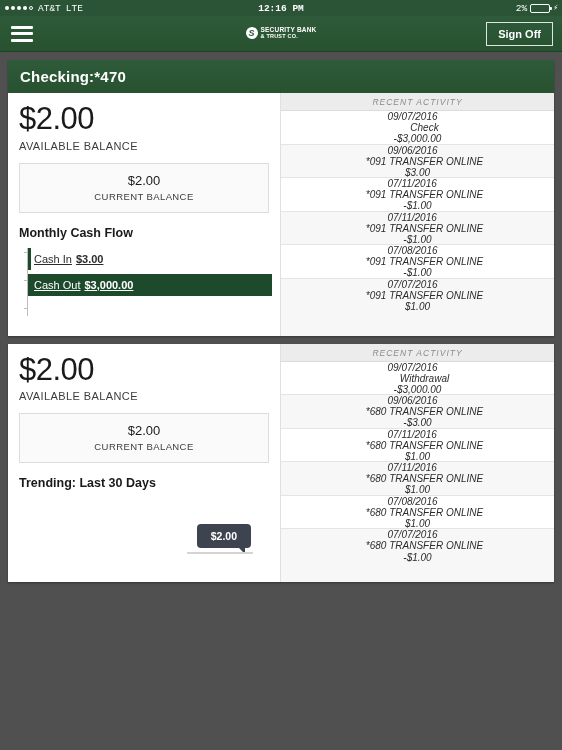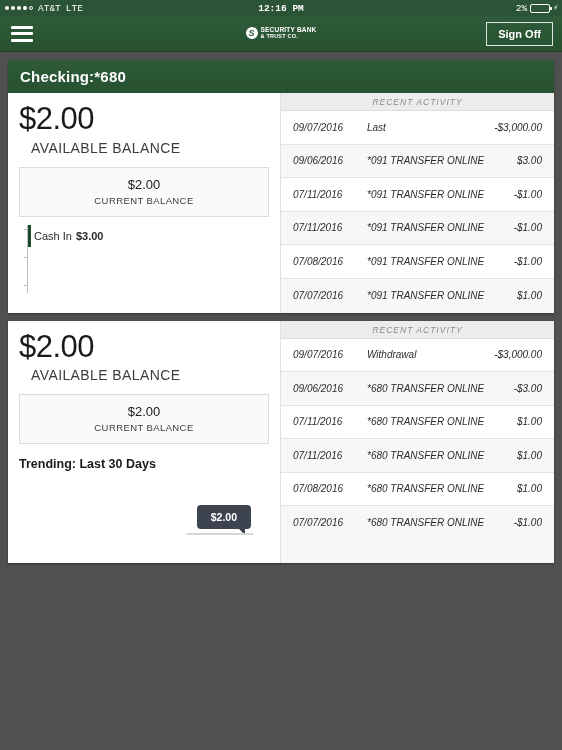--- a/index.html
+++ b/index.html
@@ -88,22 +88,22 @@
     color: #ffffff; font-size: 15px; font-weight: bold;
     padding: 8px 12px; letter-spacing: .2px;
   }
   .card-body { display: flex; align-items: stretch; }
 
   .left-pane { width: 272px; background: #ffffff; padding: 10px 11px 20px; }
   .right-pane { flex: 1; background: #f7f7f7; border-left: 1px solid #e0e0e0; font-style: italic; }
 
   .avail-amt { font-size: 31px; color: #1a1a1a; letter-spacing: -.5px; line-height: 1.05; }
   .avail-lbl {
-    font-size: 14px; color: #3c3c3c; letter-spacing: .4px;
-    margin-top: 4px; margin-bottom: 11px; margin-left: 12px;
+    font-size: 11px; color: #3c3c3c; letter-spacing: .4px;
+    margin-top: 4px; margin-bottom: 11px;
   }
   .curbox {
     border: 1px solid #dcdcdc; background: #fafafa;
     text-align: center; padding: 9px 0 10px;
   }
   .cur-amt { font-size: 13px; color: #1a1a1a; }
   .cur-lbl { font-size: 9.5px; color: #3c3c3c; letter-spacing: .4px; margin-top: 3px; }
 
   .sect-title { font-size: 12.5px; font-weight: bold; color: #1a1a1a; margin: 13px 0 6px; }
 
@@ -117,21 +117,21 @@
     position: absolute; left: 5px; width: 4px; height: 1px; background: #bdbdbd;
   }
   .cf-row { position: relative; height: 22px; margin-bottom: 4px; }
   .cf-bar {
     position: absolute; left: 0; top: 0; height: 22px;
     background: #1e4a2c;
   }
   .cf-text {
     position: absolute; left: 6px; top: 0; height: 22px;
     display: flex; align-items: center; gap: 4px;
-    font-size: 11px; color: #2b2b2b; white-space: nowrap;
+    font-size: 11px; color: #2b2b2b; white-space: nowrap; text-decoration: underline;
   }
   .cf-text.on-bar { color: #ffffff; }
   .cf-text b { font-weight: bold; }
 
   
   .trending { position: relative; height: 66px; }
   .tooltip {
     position: absolute; right: 18px; top: 28px;
     background: #3d4450; color: #ffffff;
     font-size: 10.5px; font-weight: bold;
@@ -150,21 +150,21 @@
   
   .act-head {
     background: #ececec; border-bottom: 1px solid #dcdcdc;
     text-align: center; font-size: 8.5px; color: #8a8a8a;
     letter-spacing: 1px; padding: 4px 0 3px;
   }
   .act-row {
     display: flex; align-items: center;
     padding: 0 12px; height: 33.5px;
     border-bottom: 1px solid #e4e4e4;
-    font-size: 10px; color: #2b2b2b;
+    font-size: 10px; color: #2b2b2b; flex-direction: column;
   }
   .act-row:nth-child(even) { background: #ffffff; }
   .act-row:nth-child(odd)  { background: #f7f7f7; }
   .act-row:last-child { border-bottom: none; justify-content: space-between; }
   .act-date { width: 60px; flex: none; }
   .act-desc { flex: 1; padding-left: 14px; }
   .act-amt  { text-align: right; white-space: nowrap; }
 </style>
 </head>
 <body>
@@ -201,55 +201,63 @@
       <span class="logo-l1" style="display:block">SECURITY BANK</span>
       <span class="logo-l2" style="display:block">&amp; TRUST CO.</span>
     </span>
   </div>
   <button class="signoff">Sign Off</button>
 </div>
 
 <div class="content">
 
   <div class="card">
-    <div class="card-title">Checking:*680</div>
+    <div class="card-title">Checking:*470</div>
     <div class="card-body">
 
       <div class="left-pane">
         <div class="avail-amt">$2.00</div>
         <div class="avail-lbl">AVAILABLE BALANCE</div>
 
         <div class="curbox">
           <div class="cur-amt">$2.00</div>
           <div class="cur-lbl">CURRENT BALANCE</div>
         </div>
 
+        <div class="sect-title">Monthly Cash Flow</div>
 
         <div class="cashflow">
           <div class="cf-axis"></div>
           <div class="cf-tick" style="top:4px"></div>
           <div class="cf-tick" style="top:32px"></div>
           <div class="cf-tick" style="top:60px"></div>
 
           <div class="cf-row" style="margin-top:8px">
             <div class="cf-bar" style="width:3px"></div>
             <div class="cf-text">
               <span>Cash In</span>
               <b>$3.00</b>
             </div>
           </div>
 
+          <div class="cf-row">
+            <div class="cf-bar" style="width:244px"></div>
+            <div class="cf-text on-bar">
+              <span>Cash Out</span>
+              <b>$3,000.00</b>
+            </div>
+          </div>
         </div>
       </div>
 
       <div class="right-pane">
         <div class="act-head">RECENT ACTIVITY</div>
         <div class="act-row">
           <span class="act-date">09/07/2016</span>
-          <span class="act-desc">Last</span>
+          <span class="act-desc">Check</span>
           <span class="act-amt">-$3,000.00</span>
         </div>
         <div class="act-row">
           <span class="act-date">09/06/2016</span>
           <span class="act-desc">*091 TRANSFER ONLINE</span>
           <span class="act-amt">$3.00</span>
         </div>
         <div class="act-row">
           <span class="act-date">07/11/2016</span>
           <span class="act-desc">*091 TRANSFER ONLINE</span>

